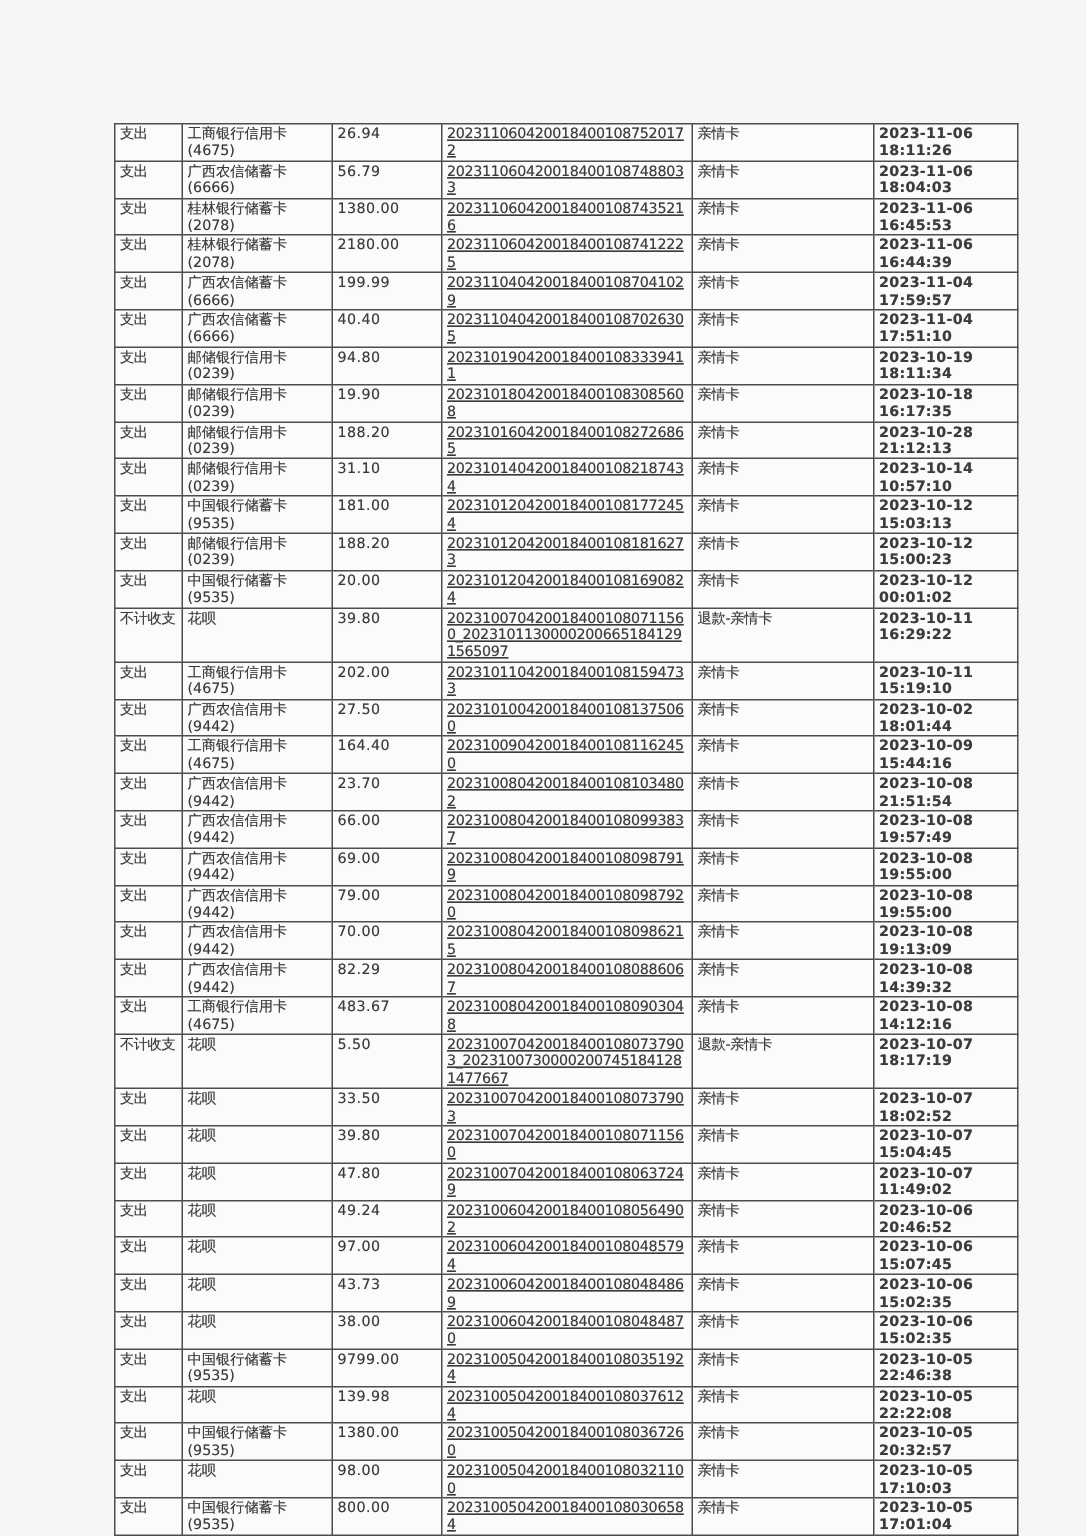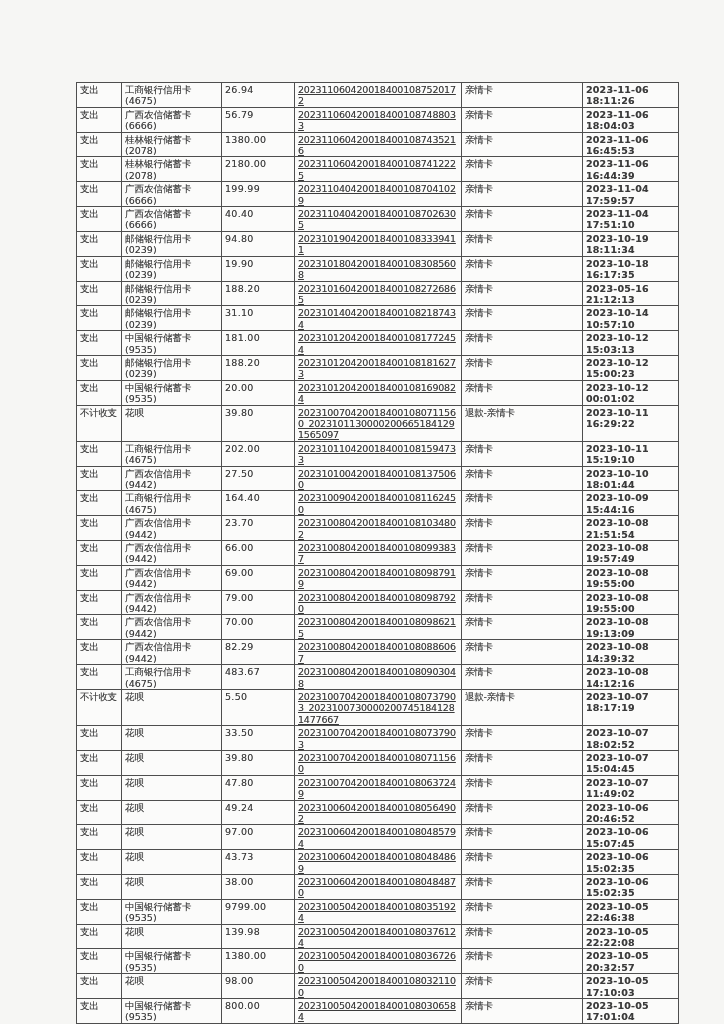--- a/index.html
+++ b/index.html
@@ -161,21 +161,21 @@
 16:17:35</td>
   </tr>
 
   <tr>
     <td class="type">支出</td>
     <td class="card">邮储银行信用卡
 (0239)</td>
     <td class="amount">188.20</td>
     <td class="txn">2023101604200184001082726865</td>
     <td class="tag">亲情卡</td>
-    <td class="datetime">2023-05-16
+    <td class="datetime">2023-10-28
 21:12:13</td>
   </tr>
 
   <tr>
     <td class="type">支出</td>
     <td class="card">邮储银行信用卡
 (0239)</td>
     <td class="amount">31.10</td>
     <td class="txn">2023101404200184001082187434</td>
     <td class="tag">亲情卡</td>
@@ -237,21 +237,21 @@
 15:19:10</td>
   </tr>
 
   <tr>
     <td class="type">支出</td>
     <td class="card">广西农信信用卡
 (9442)</td>
     <td class="amount">27.50</td>
     <td class="txn">2023101004200184001081375060</td>
     <td class="tag">亲情卡</td>
-    <td class="datetime">2023-10-10
+    <td class="datetime">2023-10-02
 18:01:44</td>
   </tr>
 
   <tr>
     <td class="type">支出</td>
     <td class="card">工商银行信用卡
 (4675)</td>
     <td class="amount">164.40</td>
     <td class="txn">2023100904200184001081162450</td>
     <td class="tag">亲情卡</td>

